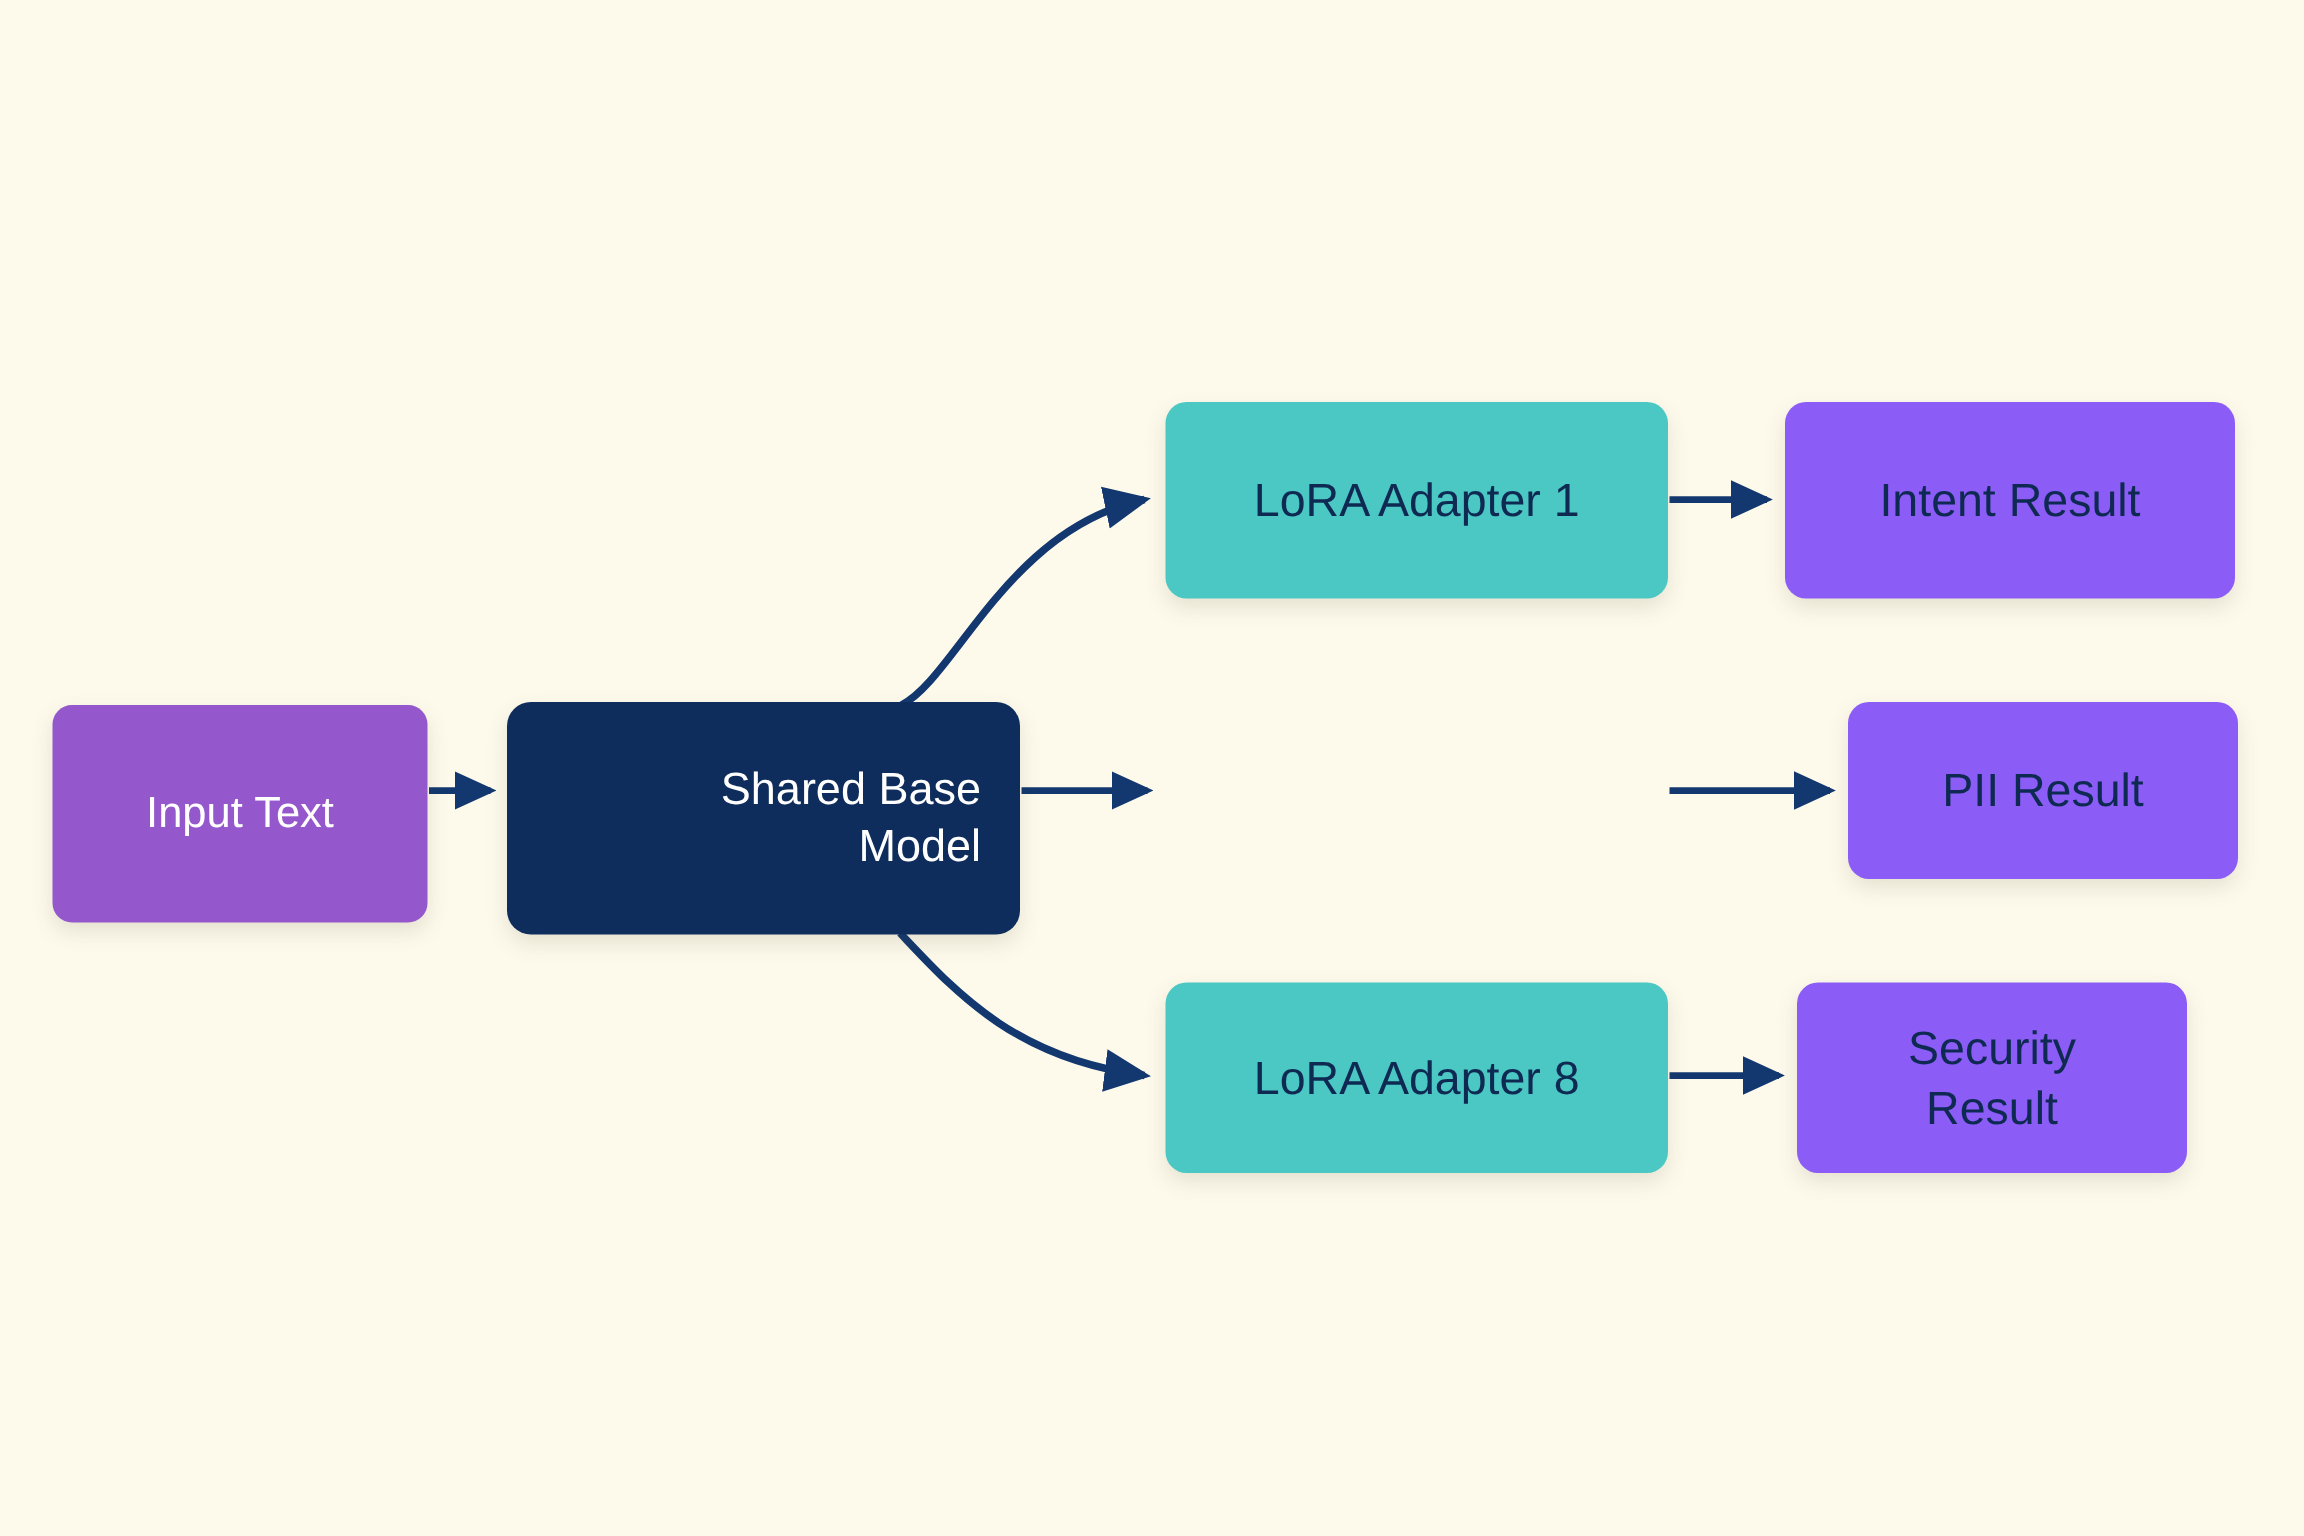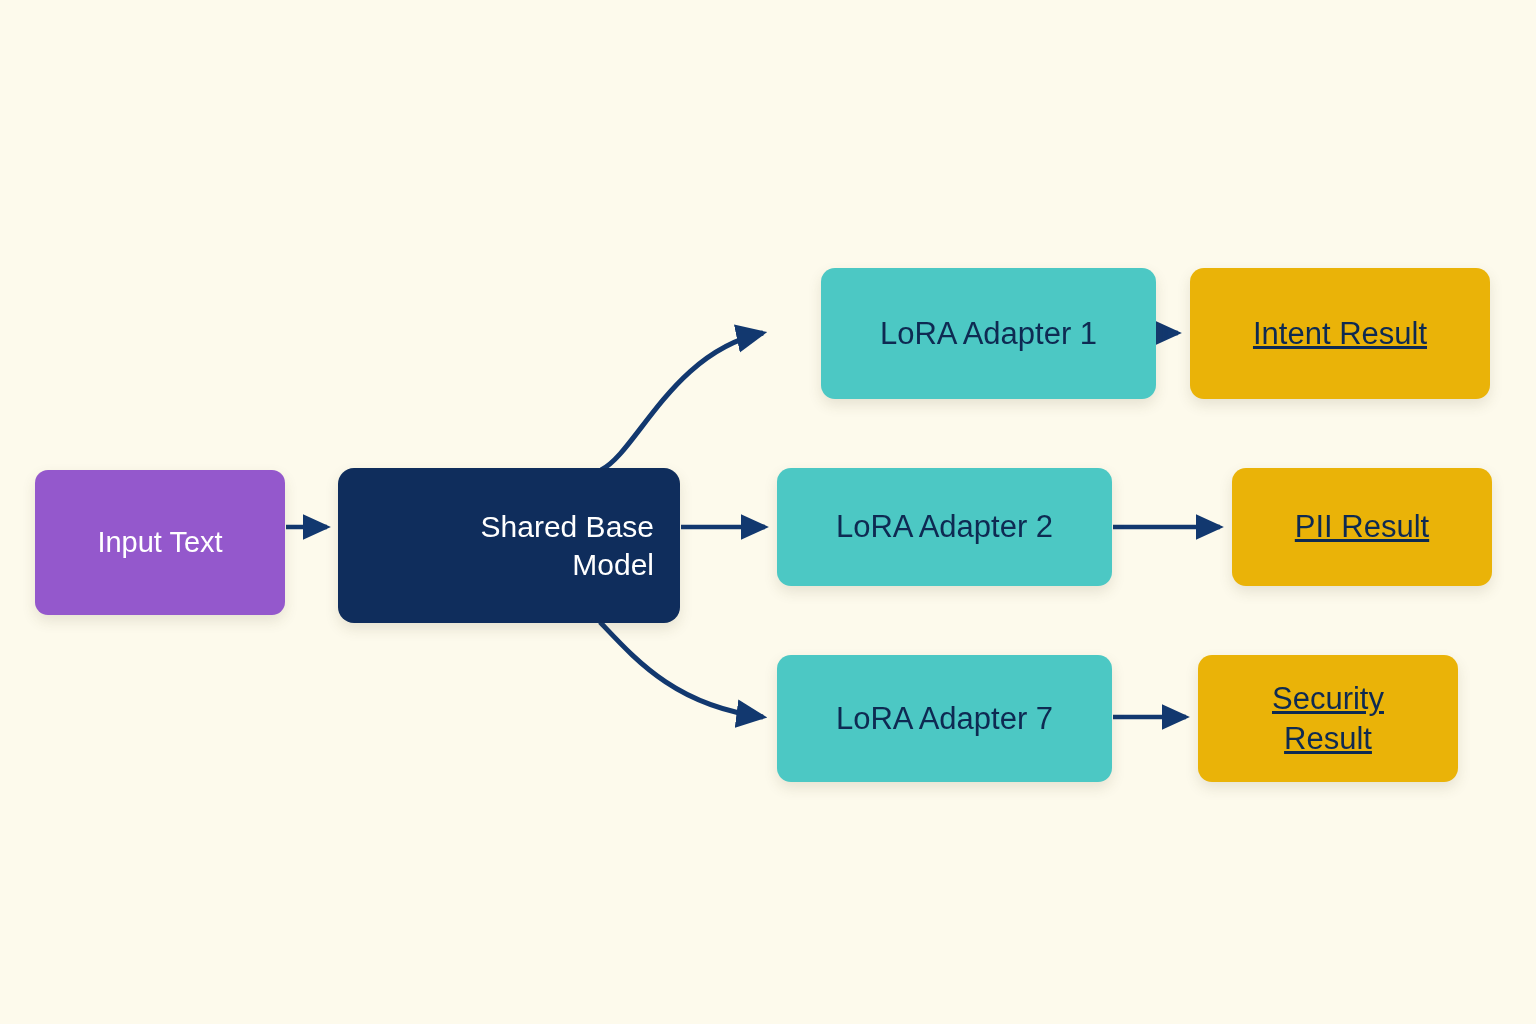--- a/index.html
+++ b/index.html
@@ -55,25 +55,24 @@
     font-weight: 400;
     border-radius: 16px;
   }
   .node-adapter {
     background: #4cc8c4;
     color: #0e2a52;
     font-size: 31px;
     font-weight: 400;
   }
   .node-result {
-    background: #eab308;
+    background: #8b5cf6;
     color: #0e2a52;
     font-size: 31px;
     font-weight: 400;
-    text-decoration: underline;
   }
 </style>
 </head>
 <body>
 
 <div id="canvas">
 
   <svg id="edge-layer" viewBox="0 0 1536 1024" width="1536" height="1024" aria-hidden="true">
     <defs>
       <marker id="arrowhead" viewBox="0 0 10 10" refX="8.6" refY="5" markerWidth="6.2" markerHeight="6.2" orient="auto-start-reverse">
@@ -98,30 +97,27 @@
 
   <div class="node node-input center" style="left:35px; top:470px; width:250px; height:145px;">
     <span class="node-label">Input Text</span>
   </div>
 
   <div class="node node-base left" style="left:338px; top:468px; width:342px; height:155px;">
     <span class="node-label" style="white-space: pre-line;">Shared Base
 Model</span>
   </div>
 
-  <div class="node node-adapter center" style="left:777px; top:268px; width:335px; height:131px;margin-left:44px;">
+  <div class="node node-adapter center" style="left:777px; top:268px; width:335px; height:131px;">
     <span class="node-label">LoRA Adapter 1</span>
   </div>
 
-  <div class="node node-adapter center" style="left:777px; top:468px; width:335px; height:118px;">
-    <span class="node-label">LoRA Adapter 2</span>
-  </div>
 
   <div class="node node-adapter center" style="left:777px; top:655px; width:335px; height:127px;">
-    <span class="node-label">LoRA Adapter 7</span>
+    <span class="node-label">LoRA Adapter 8</span>
   </div>
 
   <div class="node node-result center" style="left:1190px; top:268px; width:300px; height:131px;">
     <span class="node-label">Intent Result</span>
   </div>
 
   <div class="node node-result center" style="left:1232px; top:468px; width:260px; height:118px;">
     <span class="node-label">PII Result</span>
   </div>
 

